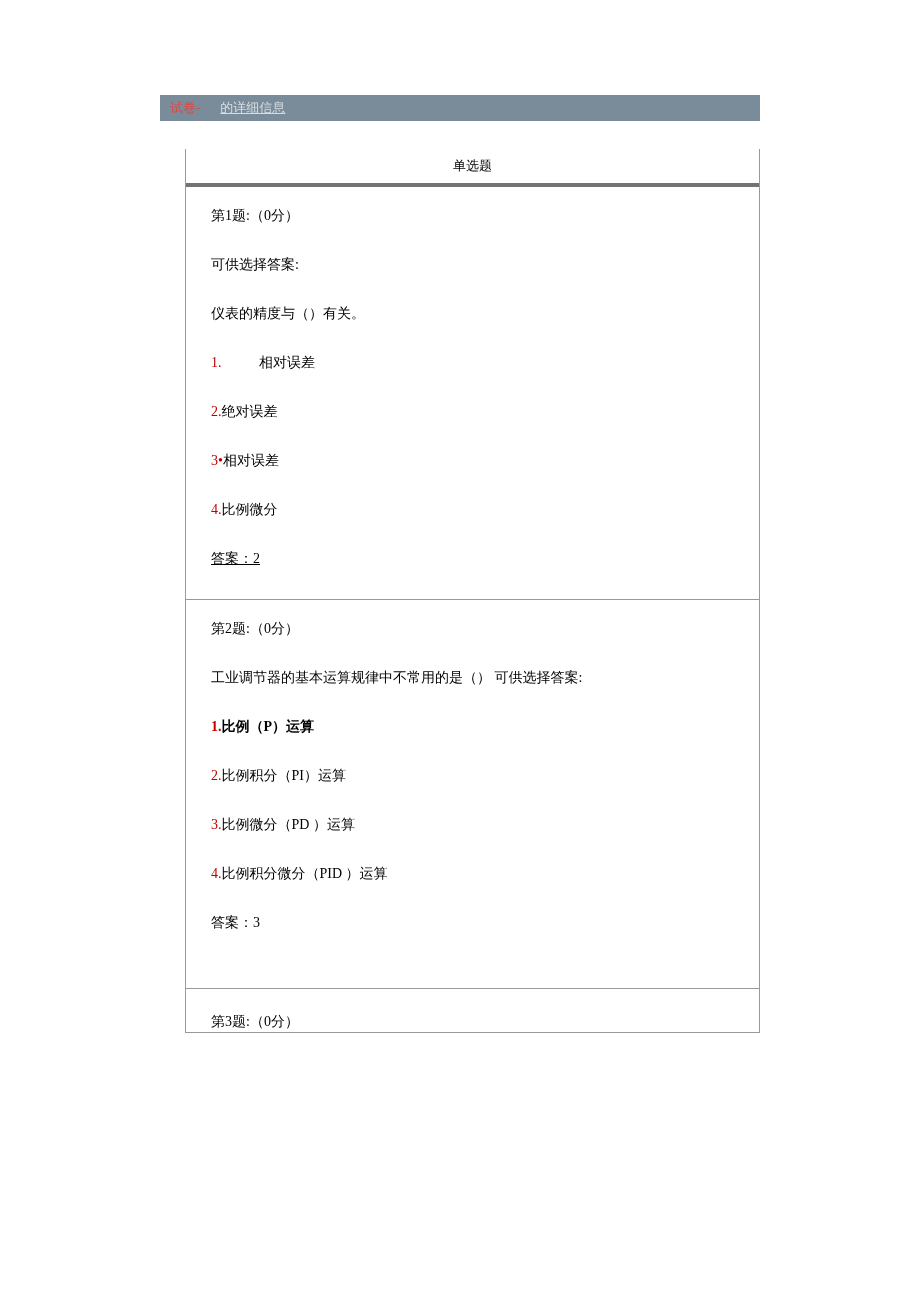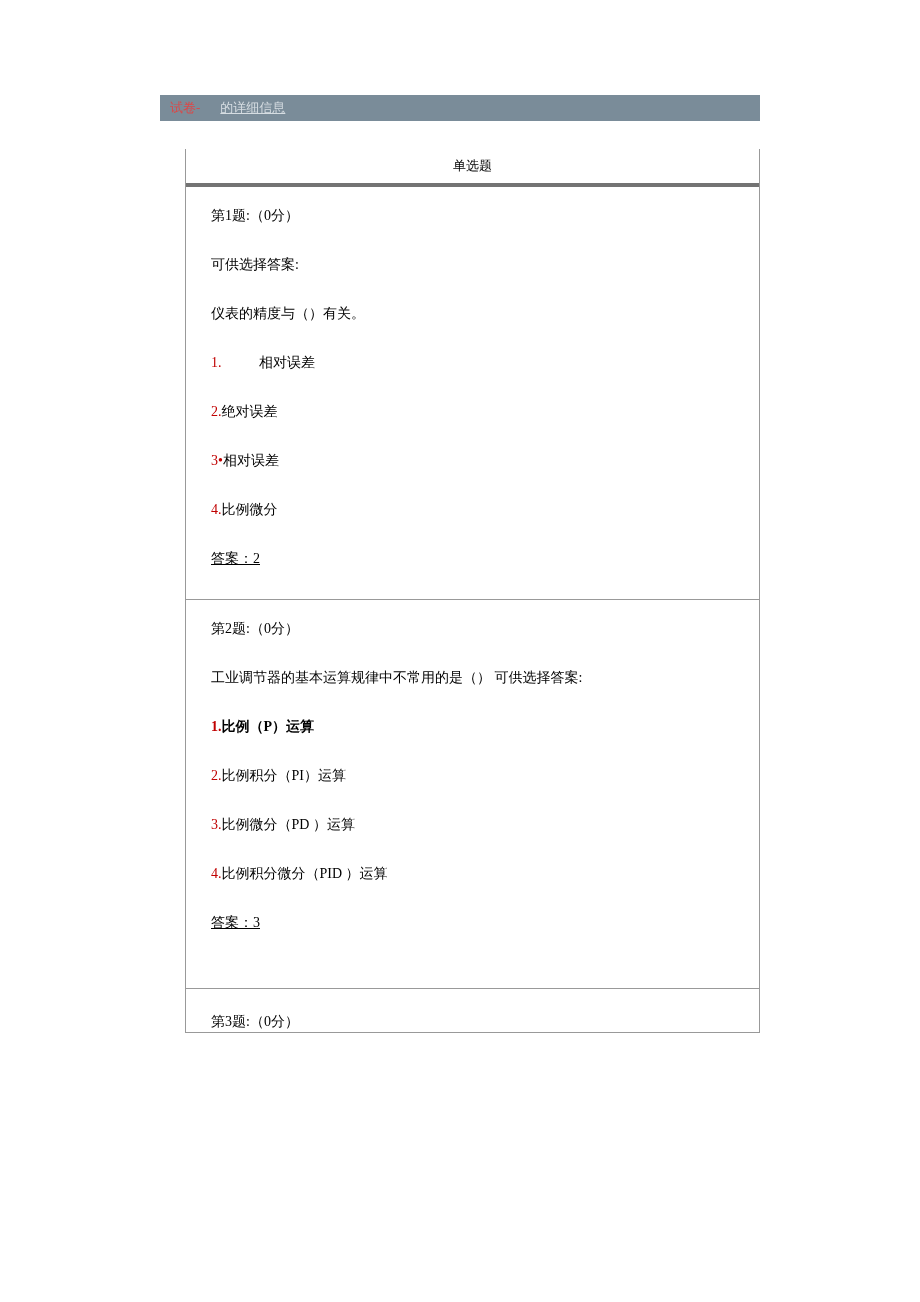--- a/index.html
+++ b/index.html
@@ -127,21 +127,21 @@
       </div>
 
       <div class="question-line" style="margin-top:22px;">
         <span class="red-num">3.</span><span>比例微分（PD ）运算</span>
       </div>
 
       <div class="question-line" style="">
         <span class="red-num">4.</span><span>比例积分微分（PID ）运算</span>
       </div>
 
-      <div class="question-line question-line-last" style="margin-top:10px;text-decoration:underline;">
+      <div class="question-line question-line-last" style="margin-top:10px;">
         <span>答案：</span><span>3</span>
       </div>
     </div>
 
     <div class="q3-block">
       <div class="question-line question-line-last">第3题:（0分）</div>
     </div>
 
   </div>
 </div>

